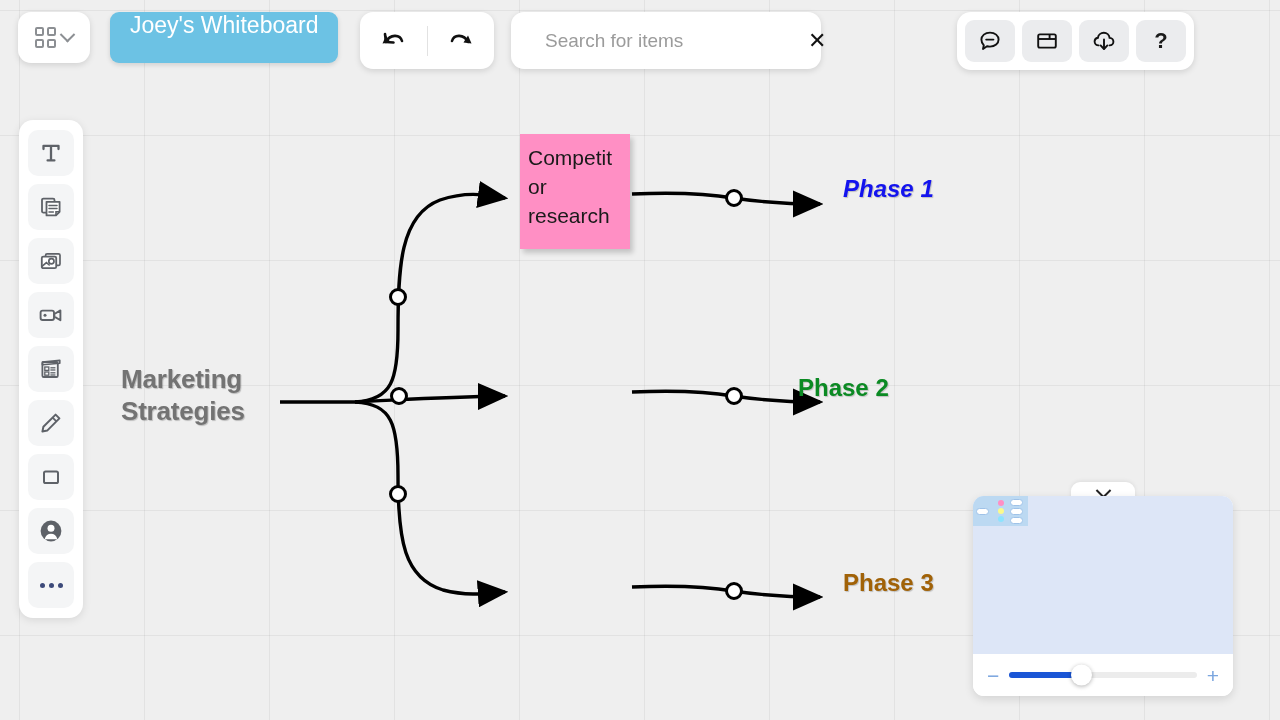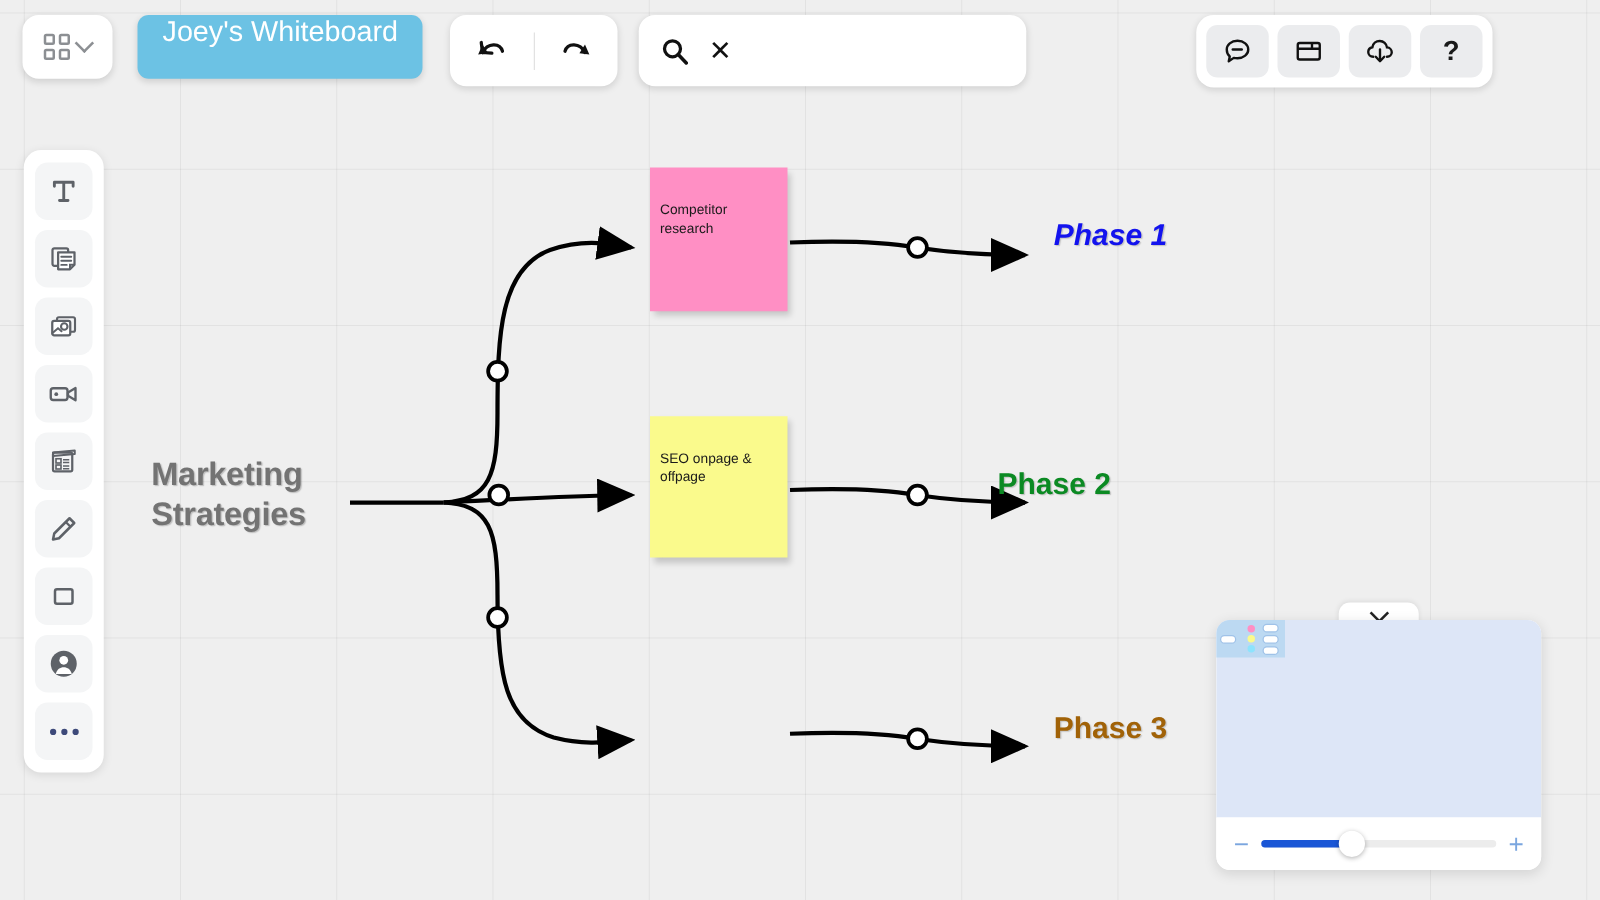--- a/index.html
+++ b/index.html
@@ -64,22 +64,22 @@
     white-space: nowrap;
   }
   #phase-1 { left: 843px; top: 175px; font-style: italic; }
   #phase-2 { left: 798px; top: 374px; }
   #phase-3 { left: 843px; top: 569px; }
 
   .sticky {
     position: absolute;
     width: 110px;
     box-sizing: border-box;
-    padding: 27px 8px 8px 8px;
-    font-size: 11px;
+    padding: 10px 8px 8px 8px;
+    font-size: 21px;
     line-height: 1.38;
     color: #1a1a1a;
     box-shadow: 3px 4px 5px rgba(0,0,0,0.18);
     word-wrap: break-word;
   }
   #sticky-competitor { left: 520px; top: 134px; height: 115px; }
   #sticky-seo        { left: 520px; top: 333px; height: 113px; }
   #sticky-advertising{ left: 520px; top: 529px; height: 113px; }
 
   
@@ -354,23 +354,20 @@
     <circle cx="734" cy="396" r="7.5" fill="#fff" stroke="#000" stroke-width="3"></circle>
     <circle cx="734" cy="591" r="7.5" fill="#fff" stroke="#000" stroke-width="3"></circle>
   </svg>
 
   <div class="node-label" id="root-node">Marketing
 Strategies</div>
 
   <div class="sticky" id="sticky-competitor" style="background: rgb(255, 143, 196);">
     <span>Competitor research</span>
   </div>
-  <div class="sticky" id="sticky-seo" style="background: rgb(250, 250, 140);">
-    <span>SEO onpage &amp; offpage</span>
-  </div>
 
   <div class="phase-label" id="phase-1" style="color: rgb(19, 19, 238);">Phase 1</div>
   <div class="phase-label" id="phase-2" style="color: rgb(11, 138, 35);">Phase 2</div>
   <div class="phase-label" id="phase-3" style="color: #a16207;">Phase 3</div>
 
   <div id="menu-button">
     <span class="grid-glyph">
       <i></i>
         <i></i>
         <i></i>
@@ -398,20 +395,21 @@
         <path d="M23.5,13.5 L20,5.5 L15.5,12.5 Z" fill="#111"></path>
       </svg>
     </div>
   </div>
 
   <div id="search-bar">
     <svg width="22" height="22" viewBox="0 0 22 22">
       <circle cx="9" cy="9" r="6.4" stroke="#111" stroke-width="2.6" fill="none"></circle>
       <line x1="13.6" y1="13.6" x2="20" y2="20.4" stroke="#111" stroke-width="2.8" stroke-linecap="round"></line>
     </svg>
+    <input id="search-input" type="text" placeholder="Search for items" style="">
     <span id="search-clear">✕</span>
   </div>
 
   <div id="top-right-toolbar">
     <div class="tr-btn">
       <svg width="24" height="24" viewBox="0 0 24 24">
         <path d="M12,3.6 C17,3.6 20.6,6.7 20.6,10.6 C20.6,14.5 17,17.6 12,17.6
                  C10.9,17.6 9.9,17.5 9,17.3 L5,20 L5.8,16.2
                  C4.2,14.8 3.4,12.8 3.4,10.6 C3.4,6.7 7,3.6 12,3.6 Z" stroke="#111" stroke-width="1.9" fill="none" stroke-linejoin="round"></path>
         <line x1="8.2" y1="10.6" x2="15.4" y2="10.6" stroke="#111" stroke-width="1.9" stroke-linecap="round"></line>

